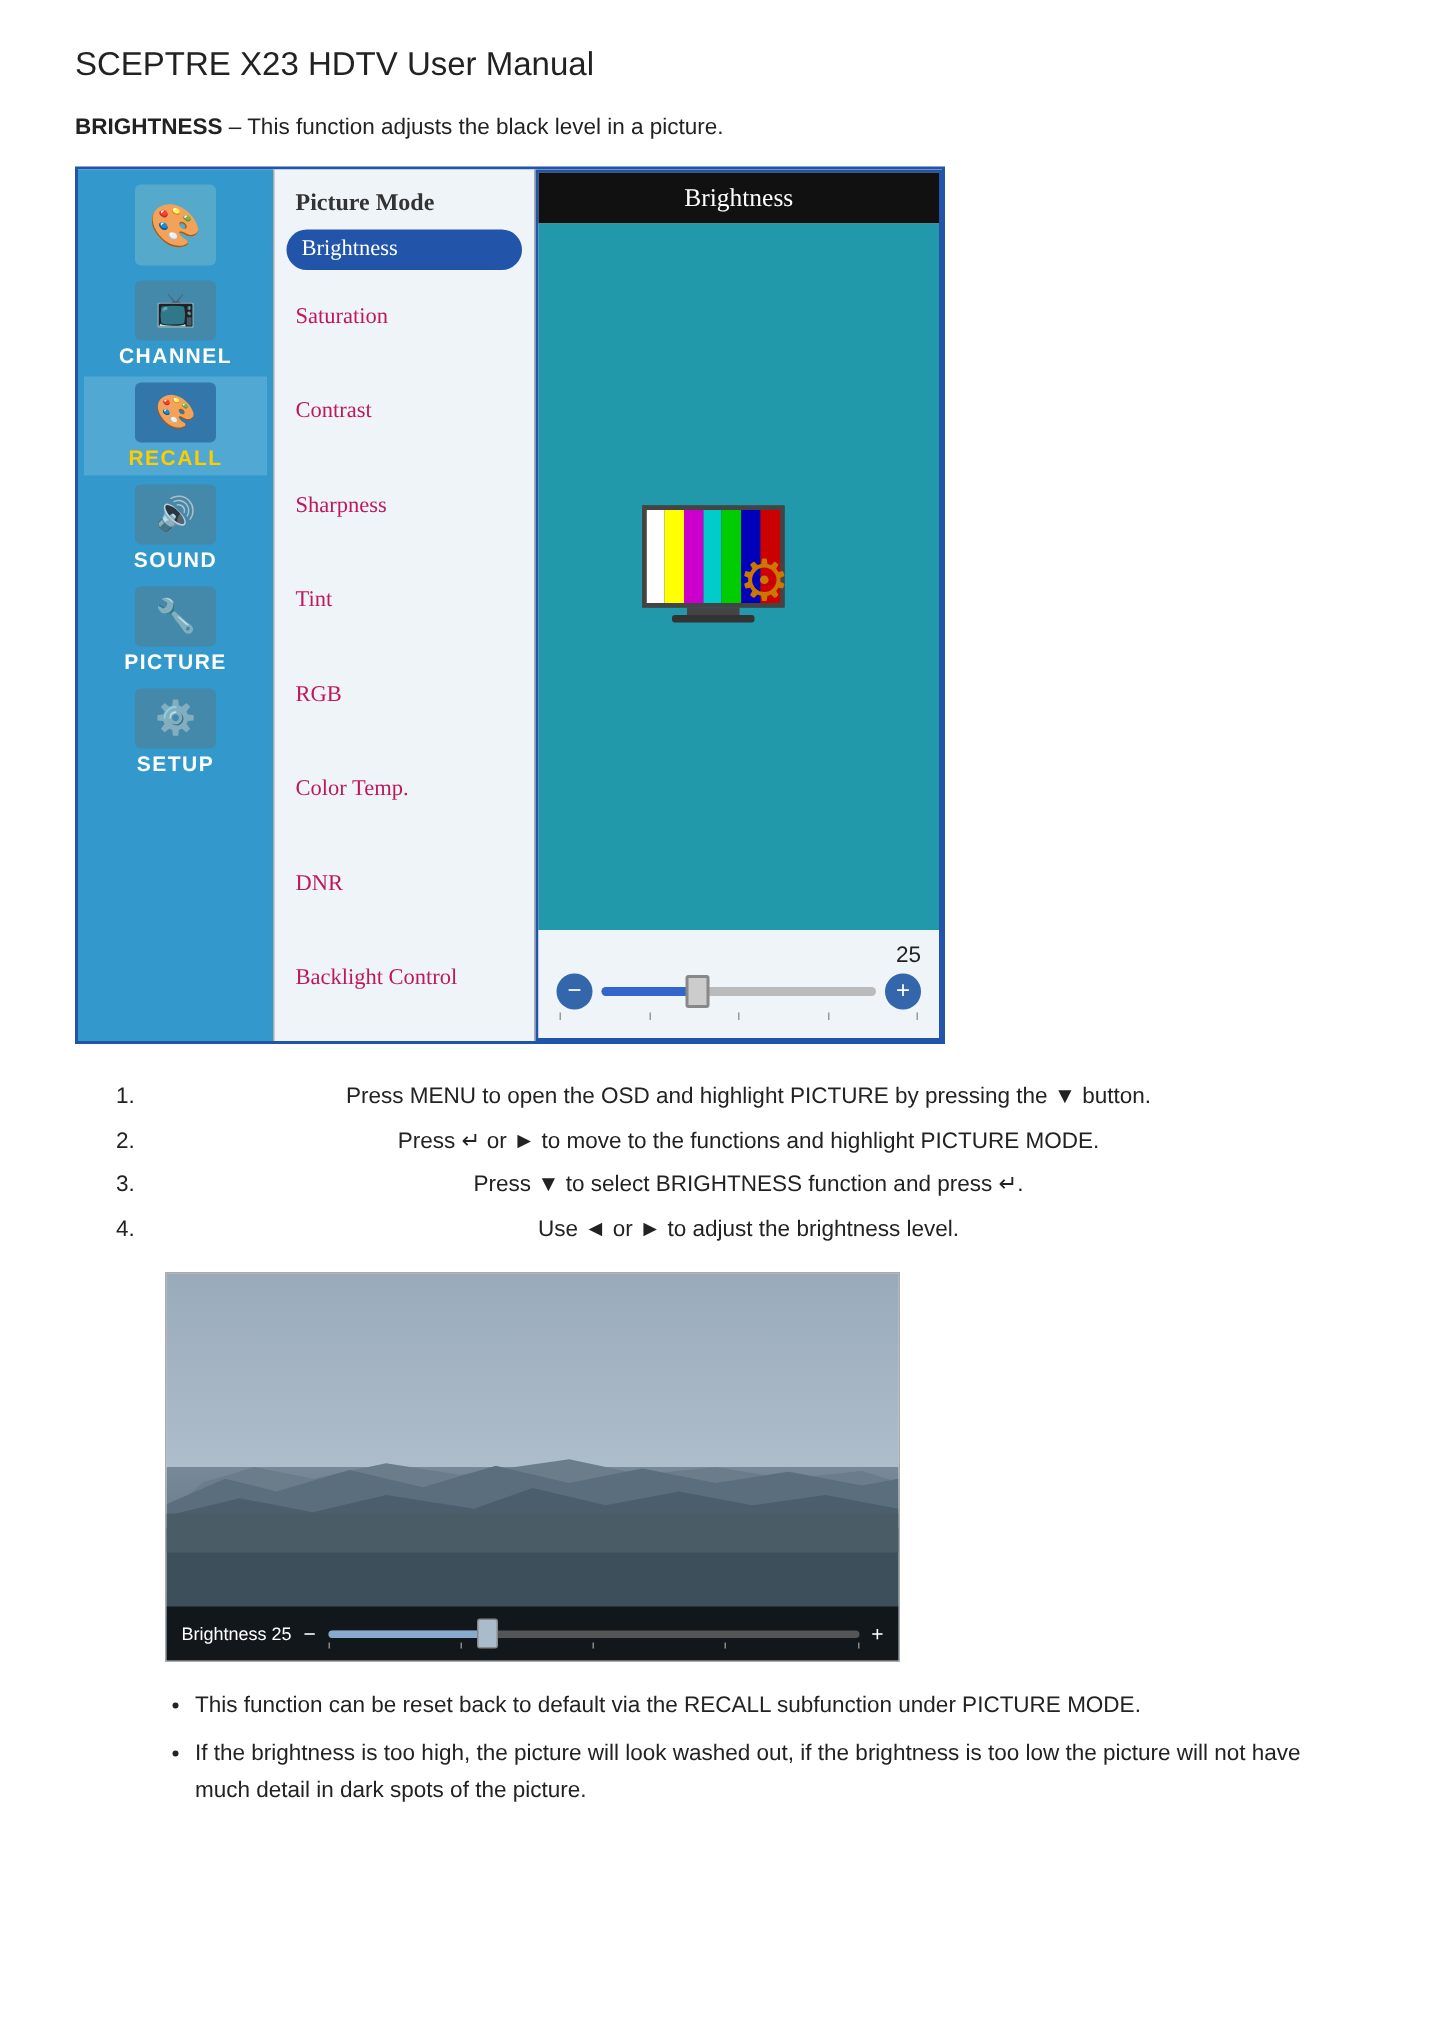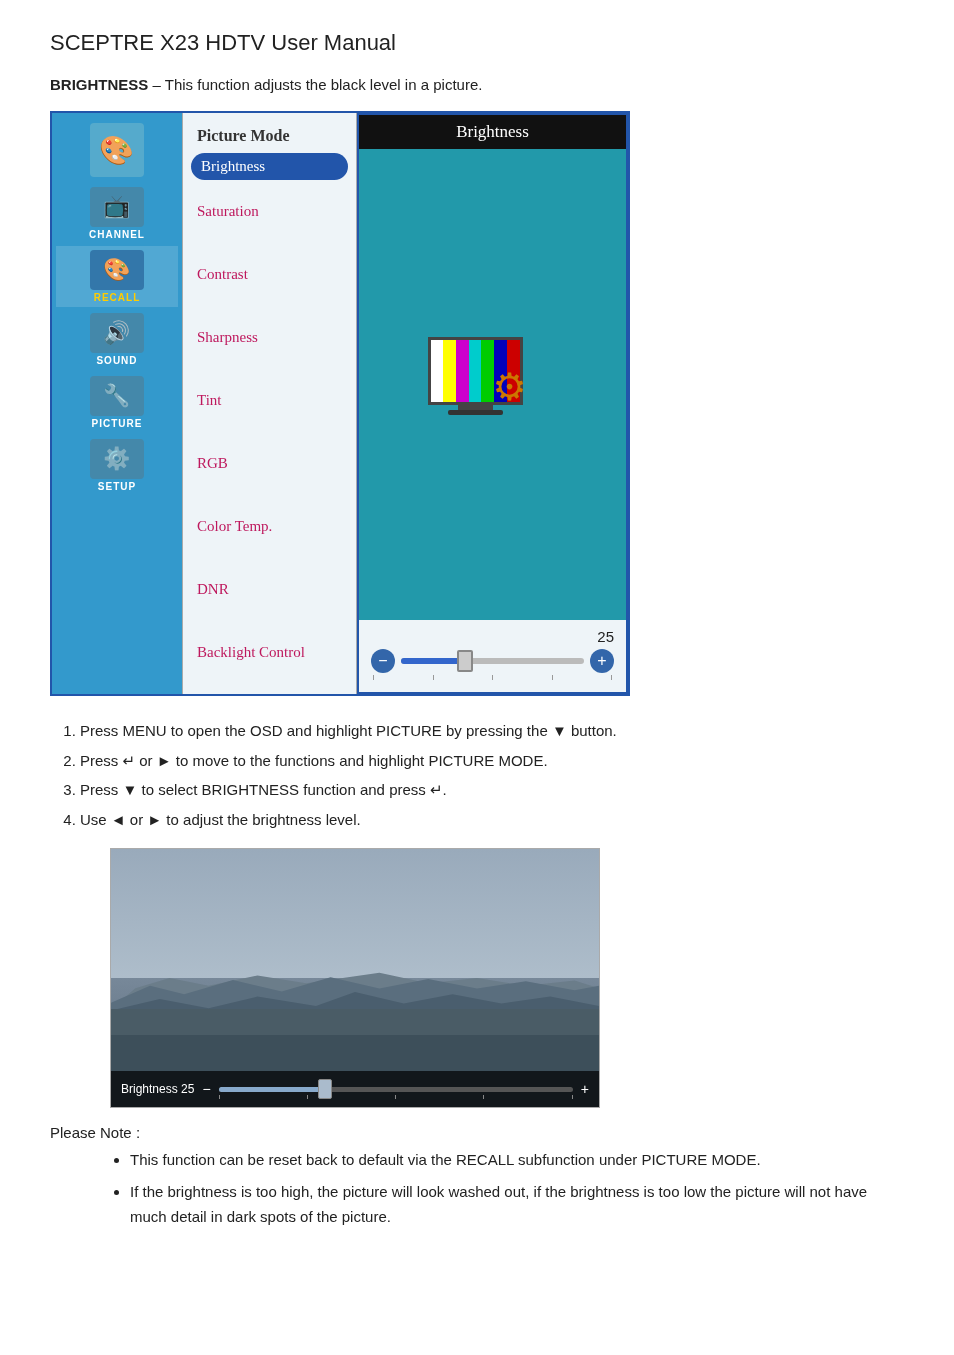--- a/index.html
+++ b/index.html
@@ -78,21 +78,21 @@
       background: #55aacc;
       border-radius: 4px;
       display: flex;
       align-items: center;
       justify-content: center;
       font-size: 28px;
     }
 
     .icon-label {
       color: #fff;
-      font-size: 10px;
+      font-size: 14px;
       font-weight: bold;
       letter-spacing: 1px;
       margin-top: 1px;
     }
 
     .icon-label.selected-label {
       color: #ffcc00;
     }
 
     
@@ -227,22 +227,23 @@
       height: 5px;
       background: #999;
     }
 
     
     .instructions {
       margin-bottom: 16px;
     }
 
     .instructions ol {
-      margin-left: 30px;
+      margin-left: 44px;
       line-height: 1.7;
+      text-align: center;
     }
 
     .instructions ol li {
       margin-bottom: 4px;
       font-size: 15px;
     }
 
     
     .screenshot-wrap {
       margin-left: 60px;
@@ -501,18 +502,17 @@
         <div class="bar-tick"></div>
         <div class="bar-tick"></div>
         <div class="bar-tick"></div>
       </div>
     </div>
     <span class="bar-plus">+</span>
   </div>
 </div>
 
 <div class="please-note">
-  <p class="note-title">Please Note :</p>
   <ul>
     <li>This function can be reset back to default via the RECALL subfunction under PICTURE MODE.</li>
     <li>If the brightness is too high, the picture will look washed out, if the brightness is too low the picture will not have much detail in dark spots of the picture.</li>
   </ul>
 </div>
 
 </body></html>

